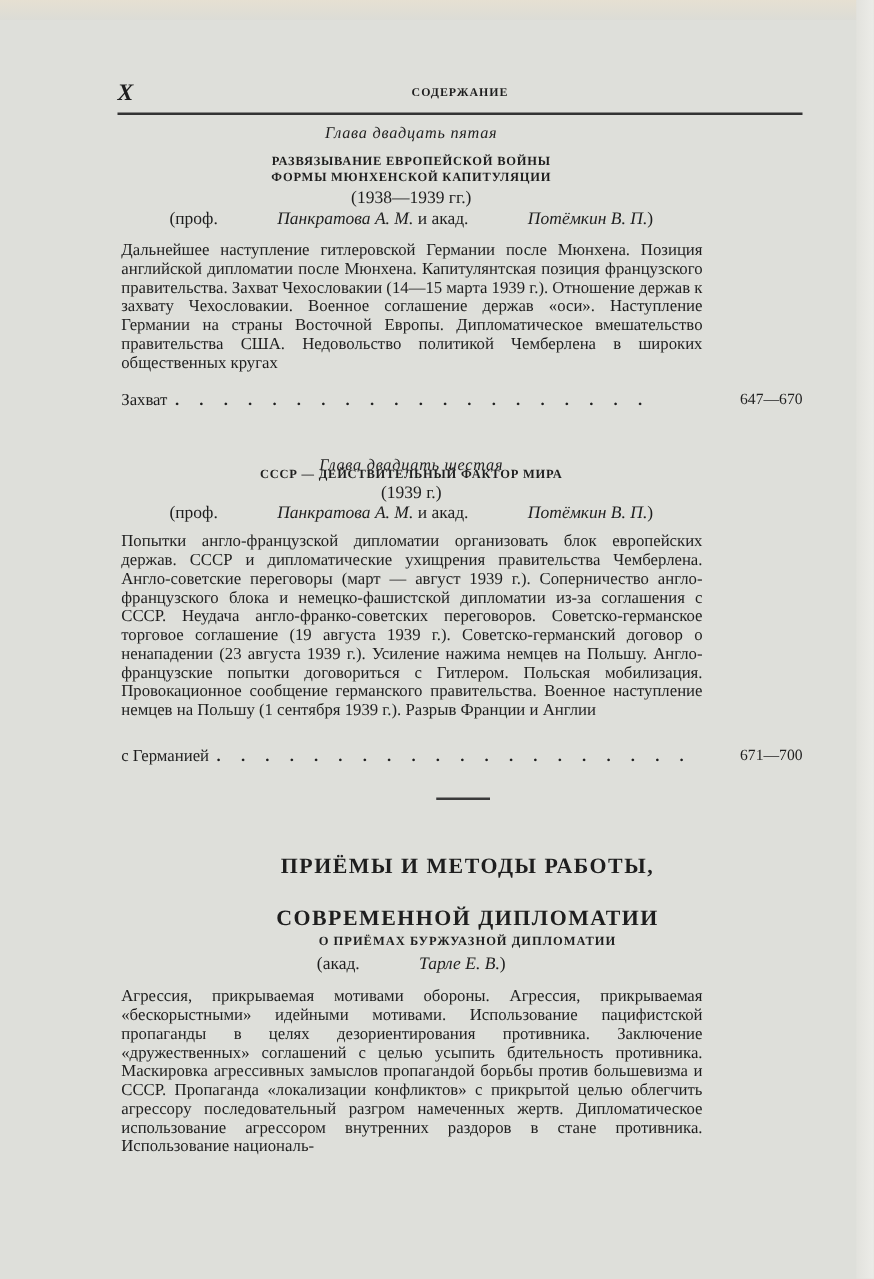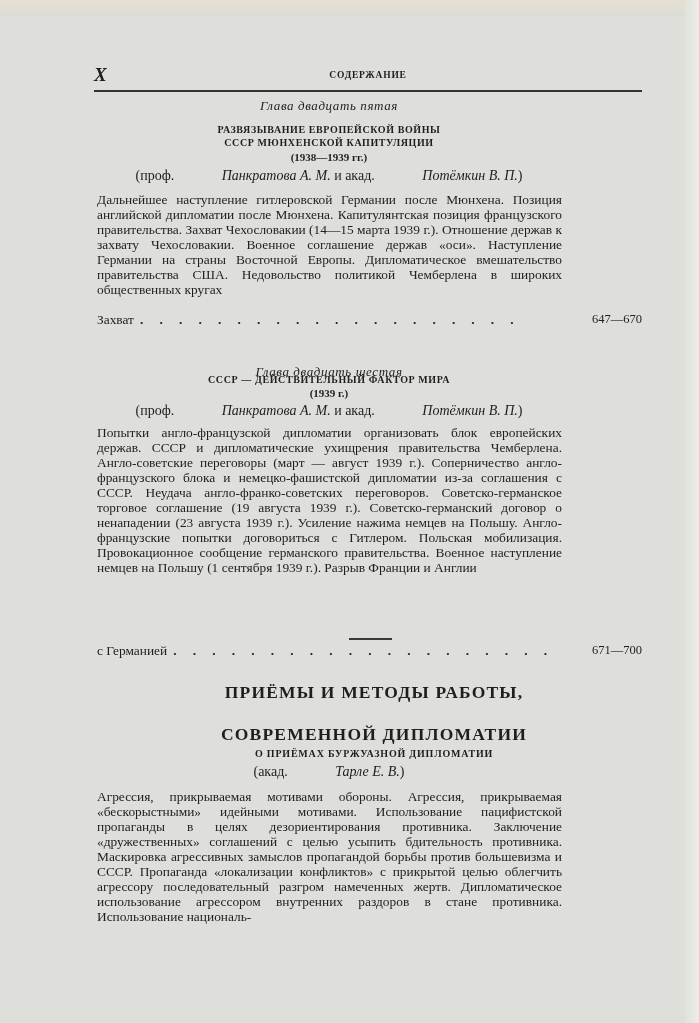--- a/index.html
+++ b/index.html
@@ -80,22 +80,22 @@
       font-weight: bold;
       font-size: 10px;
       letter-spacing: 0.6px;
       line-height: 13px;
     }
     .chapter-years {
       position: absolute;
       left: 94px; width: 470px;
       text-align: center;
       font-family: "Liberation Serif", serif;
-      font-weight: bold;
-      font-size: 11px;
+      font-weight: normal;
+      font-size: 14px;
     }
     .authors {
       position: absolute;
       left: 94px; width: 470px;
       text-align: center;
       font-family: "Liberation Serif", serif;
       font-size: 14px;
     }
     .authors i {
       font-style: italic;
@@ -175,36 +175,36 @@
   <div class="right-edge"></div>
 
   <div class="header">
     <span class="page-num">X</span>
     <div class="running-head">СОДЕРЖАНИЕ</div>
   </div>
   <div class="header-rule"></div>
 
   <div class="chapter-label" style="top:98px;">Глава двадцать пятая</div>
   <div class="chapter-title" style="top:123px;">РАЗВЯЗЫВАНИЕ ЕВРОПЕЙСКОЙ ВОЙНЫ</div>
-  <div class="chapter-title" style="top:136px;">СССР МЮНХЕНСКОЙ КАПИТУЛЯЦИИ</div>
+  <div class="chapter-title" style="top:136px;">ФОРМЫ МЮНХЕНСКОЙ КАПИТУЛЯЦИИ</div>
   <div class="chapter-years" style="top:151px;">(1938—1939 гг.)</div>
   <div class="authors" style="top:168px;"><span>(проф. </span><i>Панкратова А. М.</i><span> и акад. </span><i>Потёмкин В. П.</i><span>)</span></div>
   <div class="body-text" style="top:192px;">Дальнейшее наступление гитлеровской Германии после Мюнхена. Позиция английской дипломатии после Мюнхена. Капитулянтская позиция французского правительства. Захват Чехословакии (14—15 марта 1939 г.). Отношение держав к захвату Чехословакии. Военное соглашение держав «оси». Наступление Германии на страны Восточной Европы. Дипломатическое вмешательство правительства США. Недовольство политикой Чемберлена в широких общественных кругах</div>
   <div class="leader-line" style="top:312px;">
     <span class="lead-text">Захват</span>
     <span class="dots">. . . . . . . . . . . . . . . . . . . . . . . . . . . . . .</span>
     <span class="pages">647—670</span>
   </div>
 
   <div class="chapter-label" style="top:364px;">Глава двадцать шестая</div>
   <div class="chapter-title" style="top:373px;">СССР — ДЕЙСТВИТЕЛЬНЫЙ ФАКТОР МИРА</div>
   <div class="chapter-years" style="top:387px;">(1939 г.)</div>
   <div class="authors" style="top:403px;"><span>(проф. </span><i>Панкратова А. М.</i><span> и акад. </span><i>Потёмкин В. П.</i><span>)</span></div>
   <div class="body-text" style="top:425px;">Попытки англо-французской дипломатии организовать блок европейских держав. СССР и дипломатические ухищрения правительства Чемберлена. Англо-советские переговоры (март — август 1939 г.). Соперничество англо-французского блока и немецко-фашистской дипломатии из-за соглашения с СССР. Неудача англо-франко-советских переговоров. Советско-германское торговое соглашение (19 августа 1939 г.). Советско-германский договор о ненападении (23 августа 1939 г.). Усиление нажима немцев на Польшу. Англо-французские попытки договориться с Гитлером. Польская мобилизация. Провокационное сообщение германского правительства. Военное наступление немцев на Польшу (1 сентября 1939 г.). Разрыв Франции и Англии</div>
-  <div class="leader-line" style="top:597px;margin-top:46px;">
+  <div class="leader-line" style="top:597px;">
     <span class="lead-text">с Германией</span>
     <span class="dots">. . . . . . . . . . . . . . . . . . . . . . . . . . . . . .</span>
     <span class="pages">671—700</span>
   </div>
 
   <div class="separator"></div>
 
   <div class="section-title" style="top:682px;">ПРИЁМЫ И МЕТОДЫ РАБОТЫ,</div>
   <div class="section-title" style="top:724px;">СОВРЕМЕННОЙ ДИПЛОМАТИИ</div>
   <div class="section-subtitle" style="top:748px;">О ПРИЁМАХ БУРЖУАЗНОЙ ДИПЛОМАТИИ</div>

